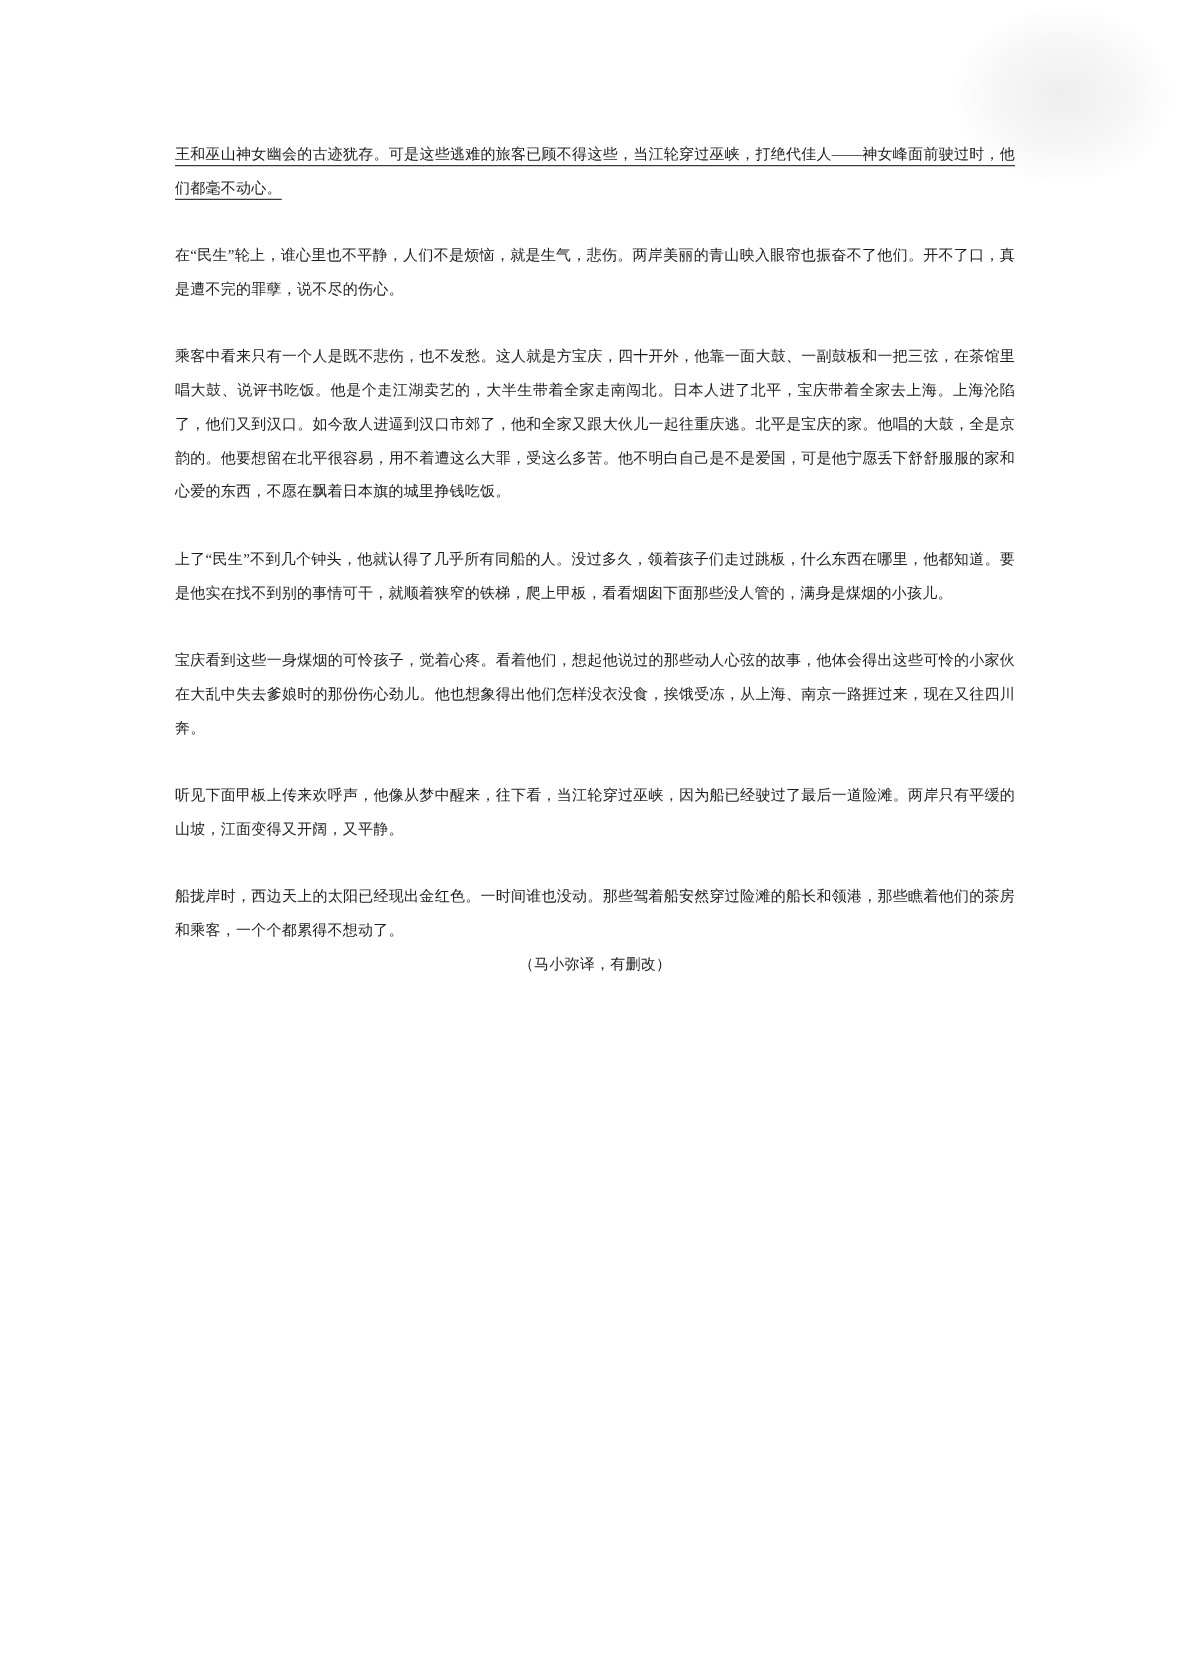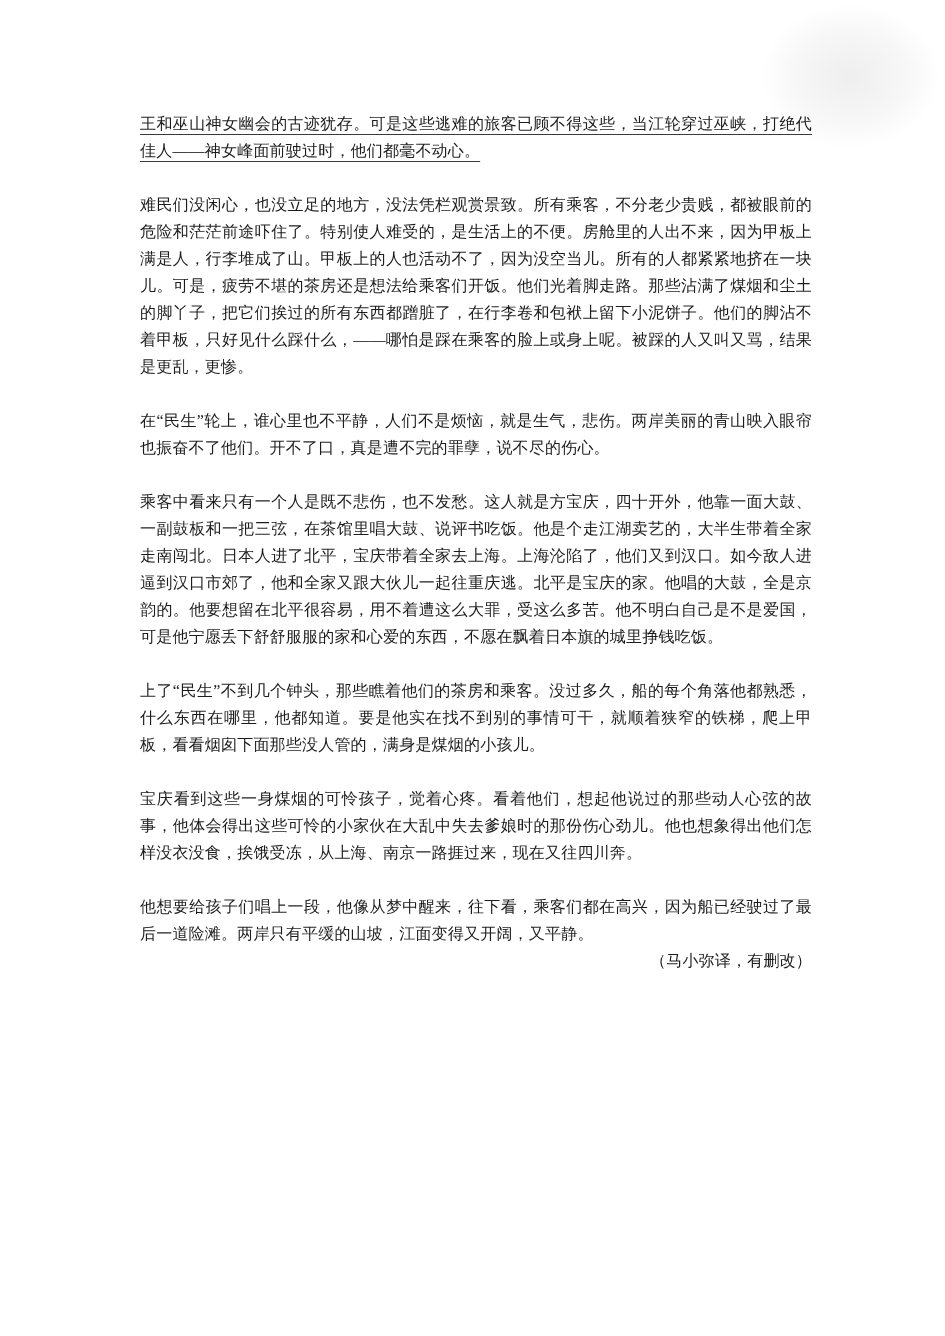--- a/index.html
+++ b/index.html
@@ -22,49 +22,49 @@
     height: 170px;
     background: radial-gradient(closest-side at 55% 45%, rgba(0,0,0,0.065), rgba(0,0,0,0.03) 60%, rgba(0,0,0,0) 95%);
     pointer-events: none;
   }
   .doc {
     position: absolute;
     left: 140px;
     top: 110px;
     width: 672px;
     color: #1c1c1c;
-    font-size: 16px;
+    font-size: 12px;
     line-height: 27px;
     text-align: justify;
     letter-spacing: 0.2px;
   }
   .doc p {
     margin: 27px 0 0 0;
   }
   .doc p:first-child {
     margin-top: 0;
   }
   .doc p.underlined {
     text-decoration: underline;
     text-decoration-color: #3a3a3a;
     text-underline-offset: 5px;
     text-decoration-thickness: 1px;
   }
   .doc p.attribution {
     margin-top: 0;
-    text-align: right;
+    text-align: center;
   }
 </style>
 </head>
 <body>
 
 <div class="corner-shade"></div>
 
 <div class="doc">
   <p class="underlined">王和巫山神女幽会的古迹犹存。可是这些逃难的旅客已顾不得这些，当江轮穿过巫峡，打绝代佳人——神女峰面前驶过时，他们都毫不动心。</p>
-  <p>难民们没闲心，也没立足的地方，没法凭栏观赏景致。所有乘客，不分老少贵贱，都被眼前的危险和茫茫前途吓住了。特别使人难受的，是生活上的不便。房舱里的人出不来，因为甲板上满是人，行李堆成了山。甲板上的人也活动不了，因为没空当儿。所有的人都紧紧地挤在一块儿。可是，疲劳不堪的茶房还是想法给乘客们开饭。他们光着脚走路。那些沾满了煤烟和尘土的脚丫子，把它们挨过的所有东西都蹭脏了，在行李卷和包袱上留下小泥饼子。他们的脚沾不着甲板，只好见什么踩什么，——哪怕是踩在乘客的脸上或身上呢。被踩的人又叫又骂，结果是更乱，更惨。</p>
   <p>在“民生”轮上，谁心里也不平静，人们不是烦恼，就是生气，悲伤。两岸美丽的青山映入眼帘也振奋不了他们。开不了口，真是遭不完的罪孽，说不尽的伤心。</p>
   <p>乘客中看来只有一个人是既不悲伤，也不发愁。这人就是方宝庆，四十开外，他靠一面大鼓、一副鼓板和一把三弦，在茶馆里唱大鼓、说评书吃饭。他是个走江湖卖艺的，大半生带着全家走南闯北。日本人进了北平，宝庆带着全家去上海。上海沦陷了，他们又到汉口。如今敌人进逼到汉口市郊了，他和全家又跟大伙儿一起往重庆逃。北平是宝庆的家。他唱的大鼓，全是京韵的。他要想留在北平很容易，用不着遭这么大罪，受这么多苦。他不明白自己是不是爱国，可是他宁愿丢下舒舒服服的家和心爱的东西，不愿在飘着日本旗的城里挣钱吃饭。</p>
-  <p>上了“民生”不到几个钟头，那些瞧着他们的茶房和乘客。没过多久，船的每个角落他都熟悉，什么东西在哪里，他都知道。要是他实在找不到别的事情可干，就顺着狭窄的铁梯，爬上甲板，看看烟囱下面那些没人管的，满身是煤烟的小孩儿。</p>
+  <p>上了“民生”不到几个钟头，他就认得了几乎所有同船的人。没过多久，领着孩子们走过跳板，什么东西在哪里，他都知道。要是他实在找不到别的事情可干，就顺着狭窄的铁梯，爬上甲板，看看烟囱下面那些没人管的，满身是煤烟的小孩儿。</p>
   <p>宝庆看到这些一身煤烟的可怜孩子，觉着心疼。看着他们，想起他说过的那些动人心弦的故事，他体会得出这些可怜的小家伙在大乱中失去爹娘时的那份伤心劲儿。他也想象得出他们怎样没衣没食，挨饿受冻，从上海、南京一路捱过来，现在又往四川奔。</p>
-  <p>他想要给孩子们唱上一段，他像从梦中醒来，往下看，乘客们都在高兴，因为船已经驶过了最后一道险滩。两岸只有平缓的山坡，江面变得又开阔，又平静。</p>
+  <p>听见下面甲板上传来欢呼声，他像从梦中醒来，往下看，当江轮穿过巫峡，因为船已经驶过了最后一道险滩。两岸只有平缓的山坡，江面变得又开阔，又平静。</p>
+  <p>船拢岸时，西边天上的太阳已经现出金红色。一时间谁也没动。那些驾着船安然穿过险滩的船长和领港，那些瞧着他们的茶房和乘客，一个个都累得不想动了。</p>
   <p class="attribution">（马小弥译，有删改）</p>
 </div>
 
 </body></html>

